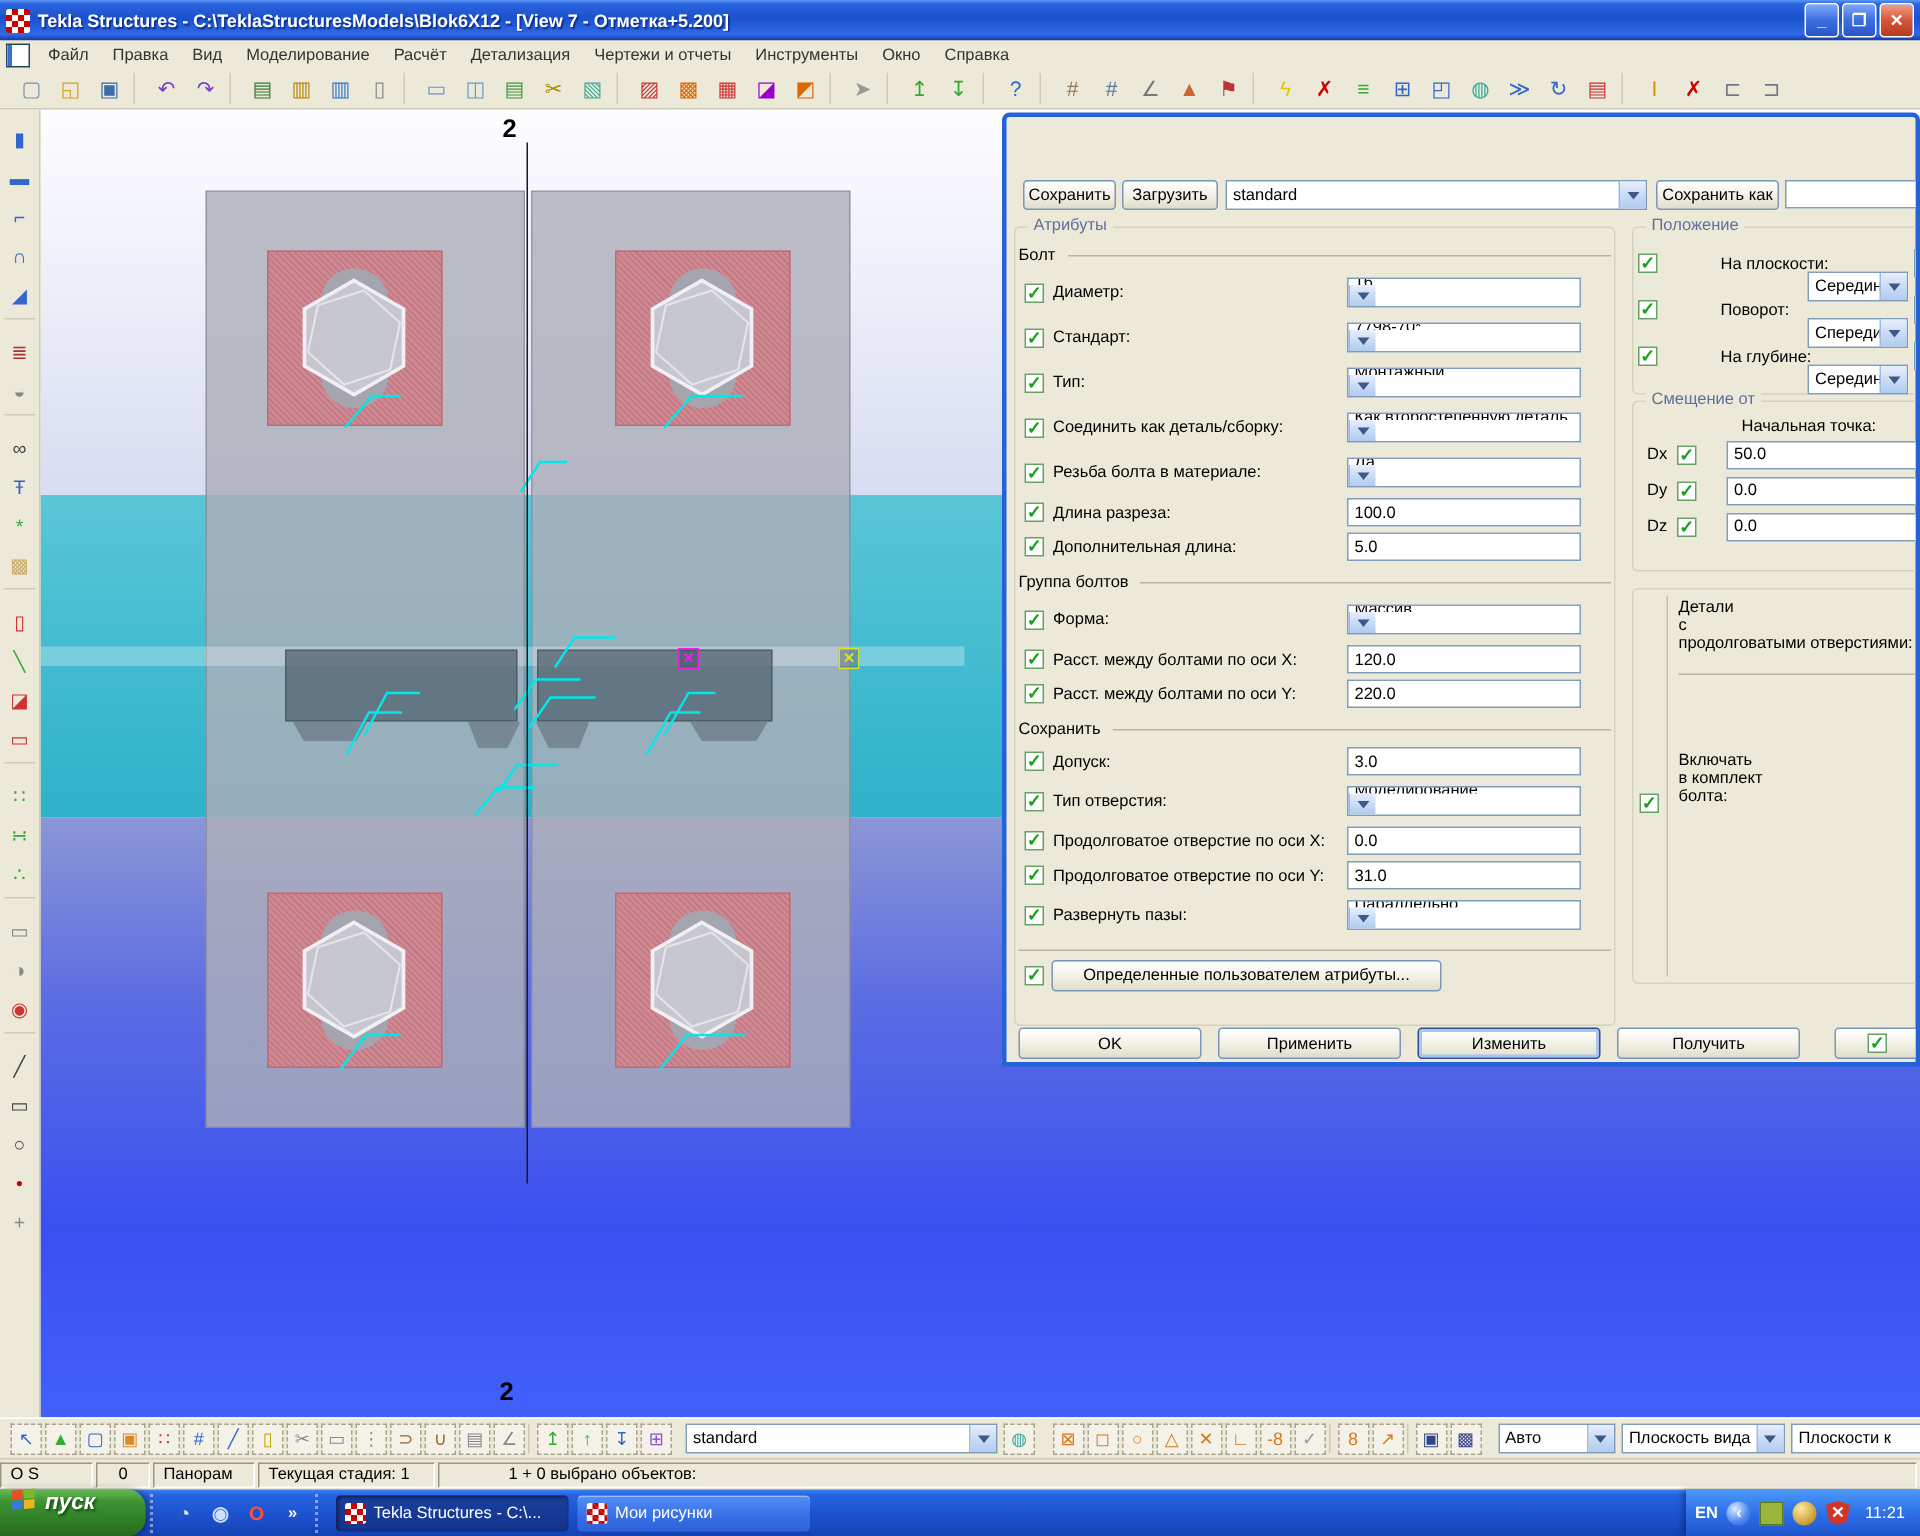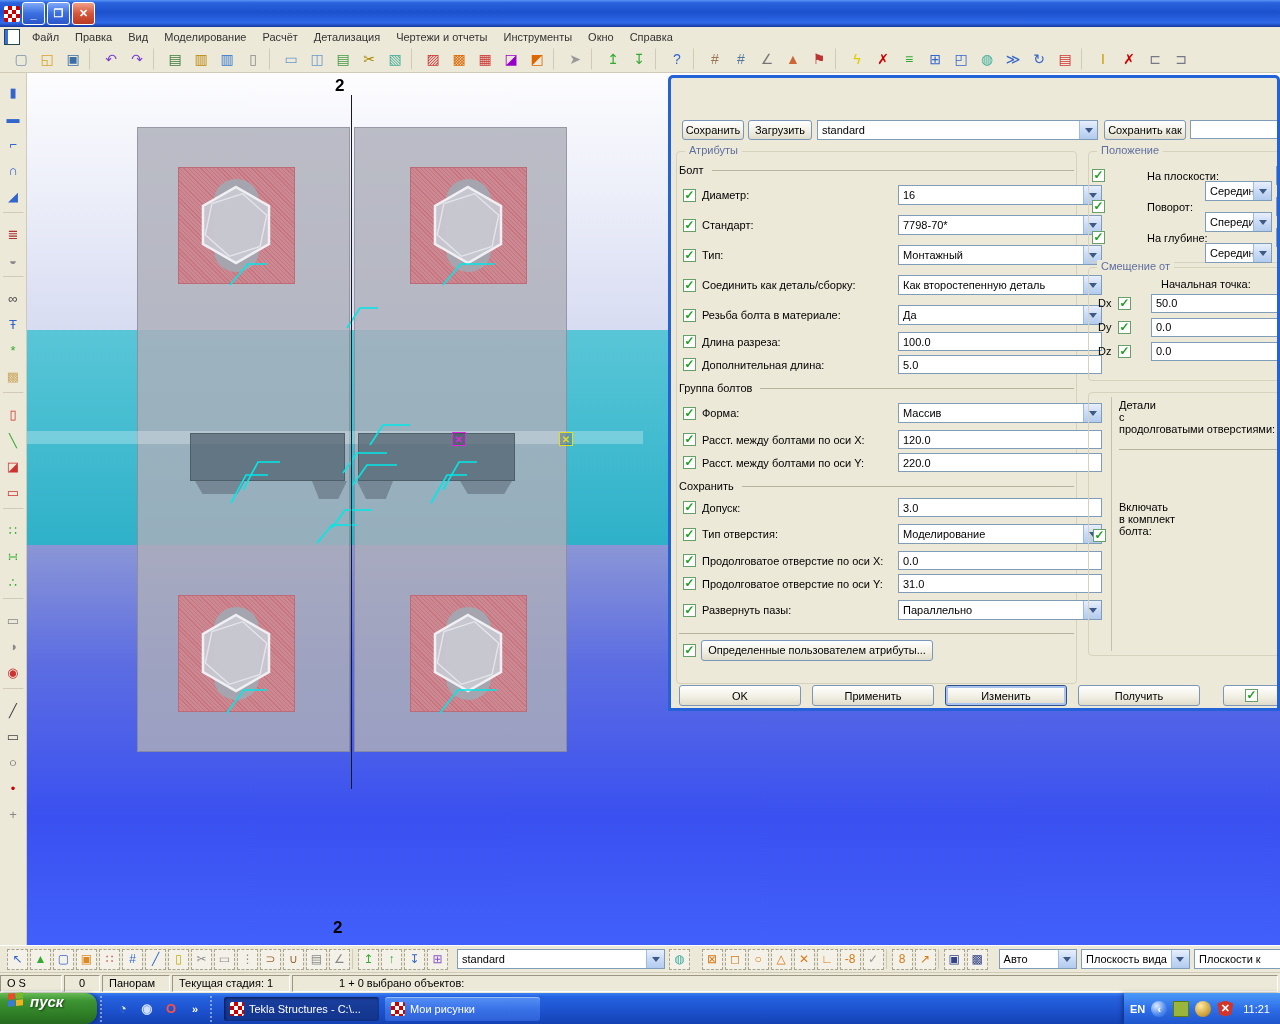--- a/index.html
+++ b/index.html
@@ -77,21 +77,21 @@
   .inp{border:1px solid #7f9db9;background:#fff;box-sizing:border-box;height:19px;
     display:flex;align-items:center;padding:0 4px;white-space:nowrap;overflow:hidden;}
   .cb{width:13px;height:13px;border:1px solid #66a066;background:#fff;box-sizing:border-box;
     color:#1ca11c;font-weight:bold;font-size:12px;line-height:10px;text-align:center;flex:0 0 auto;}
   .grp{position:absolute;border:1px solid #d5d2bd;border-radius:4px;box-sizing:border-box;}
   .grp .cap{position:absolute;top:-8px;left:8px;background:#ece9d8;padding:0 4px;color:#5f6fa0;}
   .sech{display:flex;align-items:center;gap:8px;margin:6px 2px 4px 2px;color:#000;}
   .sech::after{content:"";flex:1;height:1px;background:#b8b4a0;}
   .frow{display:flex;align-items:center;position:relative;margin:0 6px;}
   .frow .lbl{margin-left:6px;white-space:nowrap;}
-  .frow .ctl{position:absolute;left:215px;width:204px;}
+  .frow .ctl{position:absolute;left:215px;width:156px;flex-direction:column;}
   .frow.t-select{height:30px;}
   .frow.t-input{height:23px;}
   .frow.t-input .combo{height:19px;}
   .prow{display:flex;align-items:center;height:31px;margin:0 3px;position:relative;}
   .prow .lbl{margin-left:5px;white-space:nowrap;padding-left:37px;}
   .prow .ctl{position:absolute;left:113px;width:67px;margin-top:31px;}
   .prow .stub{position:absolute;left:184px;width:26px;}
   .orow{display:flex;align-items:center;height:22px;margin:2px 0 2px 9px;position:relative;}
   .orow .lbl{width:20px;}
   .orow .oinp{position:absolute;left:53px;width:150px;}
@@ -137,20 +137,21 @@
   .t-shield{clip-path:polygon(50% 0,100% 18%,86% 88%,50% 100%,14% 88%,0 18%);background:#d23428;font-weight:bold;}
   #clock{color:#fff;margin-left:4px;}
 </style>
 </head>
 <body>
 
 <div class="screen">
 
   <div class="abs" id="titlebar">
     <span class="tekla-ico"></span>
+    <span class="title">Tekla Structures - C:\TeklaStructuresModels\Blok6X12  - [View 7 - Отметка+5.200]</span>
     <span class="wbtn">_</span>
     <span class="wbtn">❐</span>
     <span class="wbtn close">✕</span>
   </div>
 
   <div class="abs" id="menubar">
     <span class="child-ico"></span>
     <span>
       
     <span class="menu-item">Файл</span><span class="menu-item">Правка</span><span class="menu-item">Вид</span><span class="menu-item">Моделирование</span><span class="menu-item">Расчёт</span><span class="menu-item">Детализация</span><span class="menu-item">Чертежи и отчеты</span><span class="menu-item">Инструменты</span><span class="menu-item">Окно</span><span class="menu-item">Справка</span></span>
@@ -465,21 +466,21 @@
           <span class="ctl combo">
             <span class="val">Параллельно</span>
               <span class="arw"></span>
           </span>
         </div>
         </div>
 
       <div style="border-top:1px solid #b8b4a0;margin:8px 2px 0 2px;"></div>
       <div class="frow" style="height:28px;margin-top:2px;">
         <span class="cb">✓</span>
-        <span class="xbtn" style="margin-left:5px;width:232px;height:21px;">Определенные пользователем атрибуты...</span>
+        <span class="xbtn" style="margin-left:5px;width:260px;height:21px;">Определенные пользователем атрибуты...</span>
       </div>
     </div>
 
     <div class="grp" style="left:417px;top:73px;width:200px;height:112px;">
       <span class="cap">Положение</span>
       <div style="margin-top:8px;">
 
       <div class="prow">
           <span class="cb">✓</span>
           <span class="lbl">На плоскости:</span>

